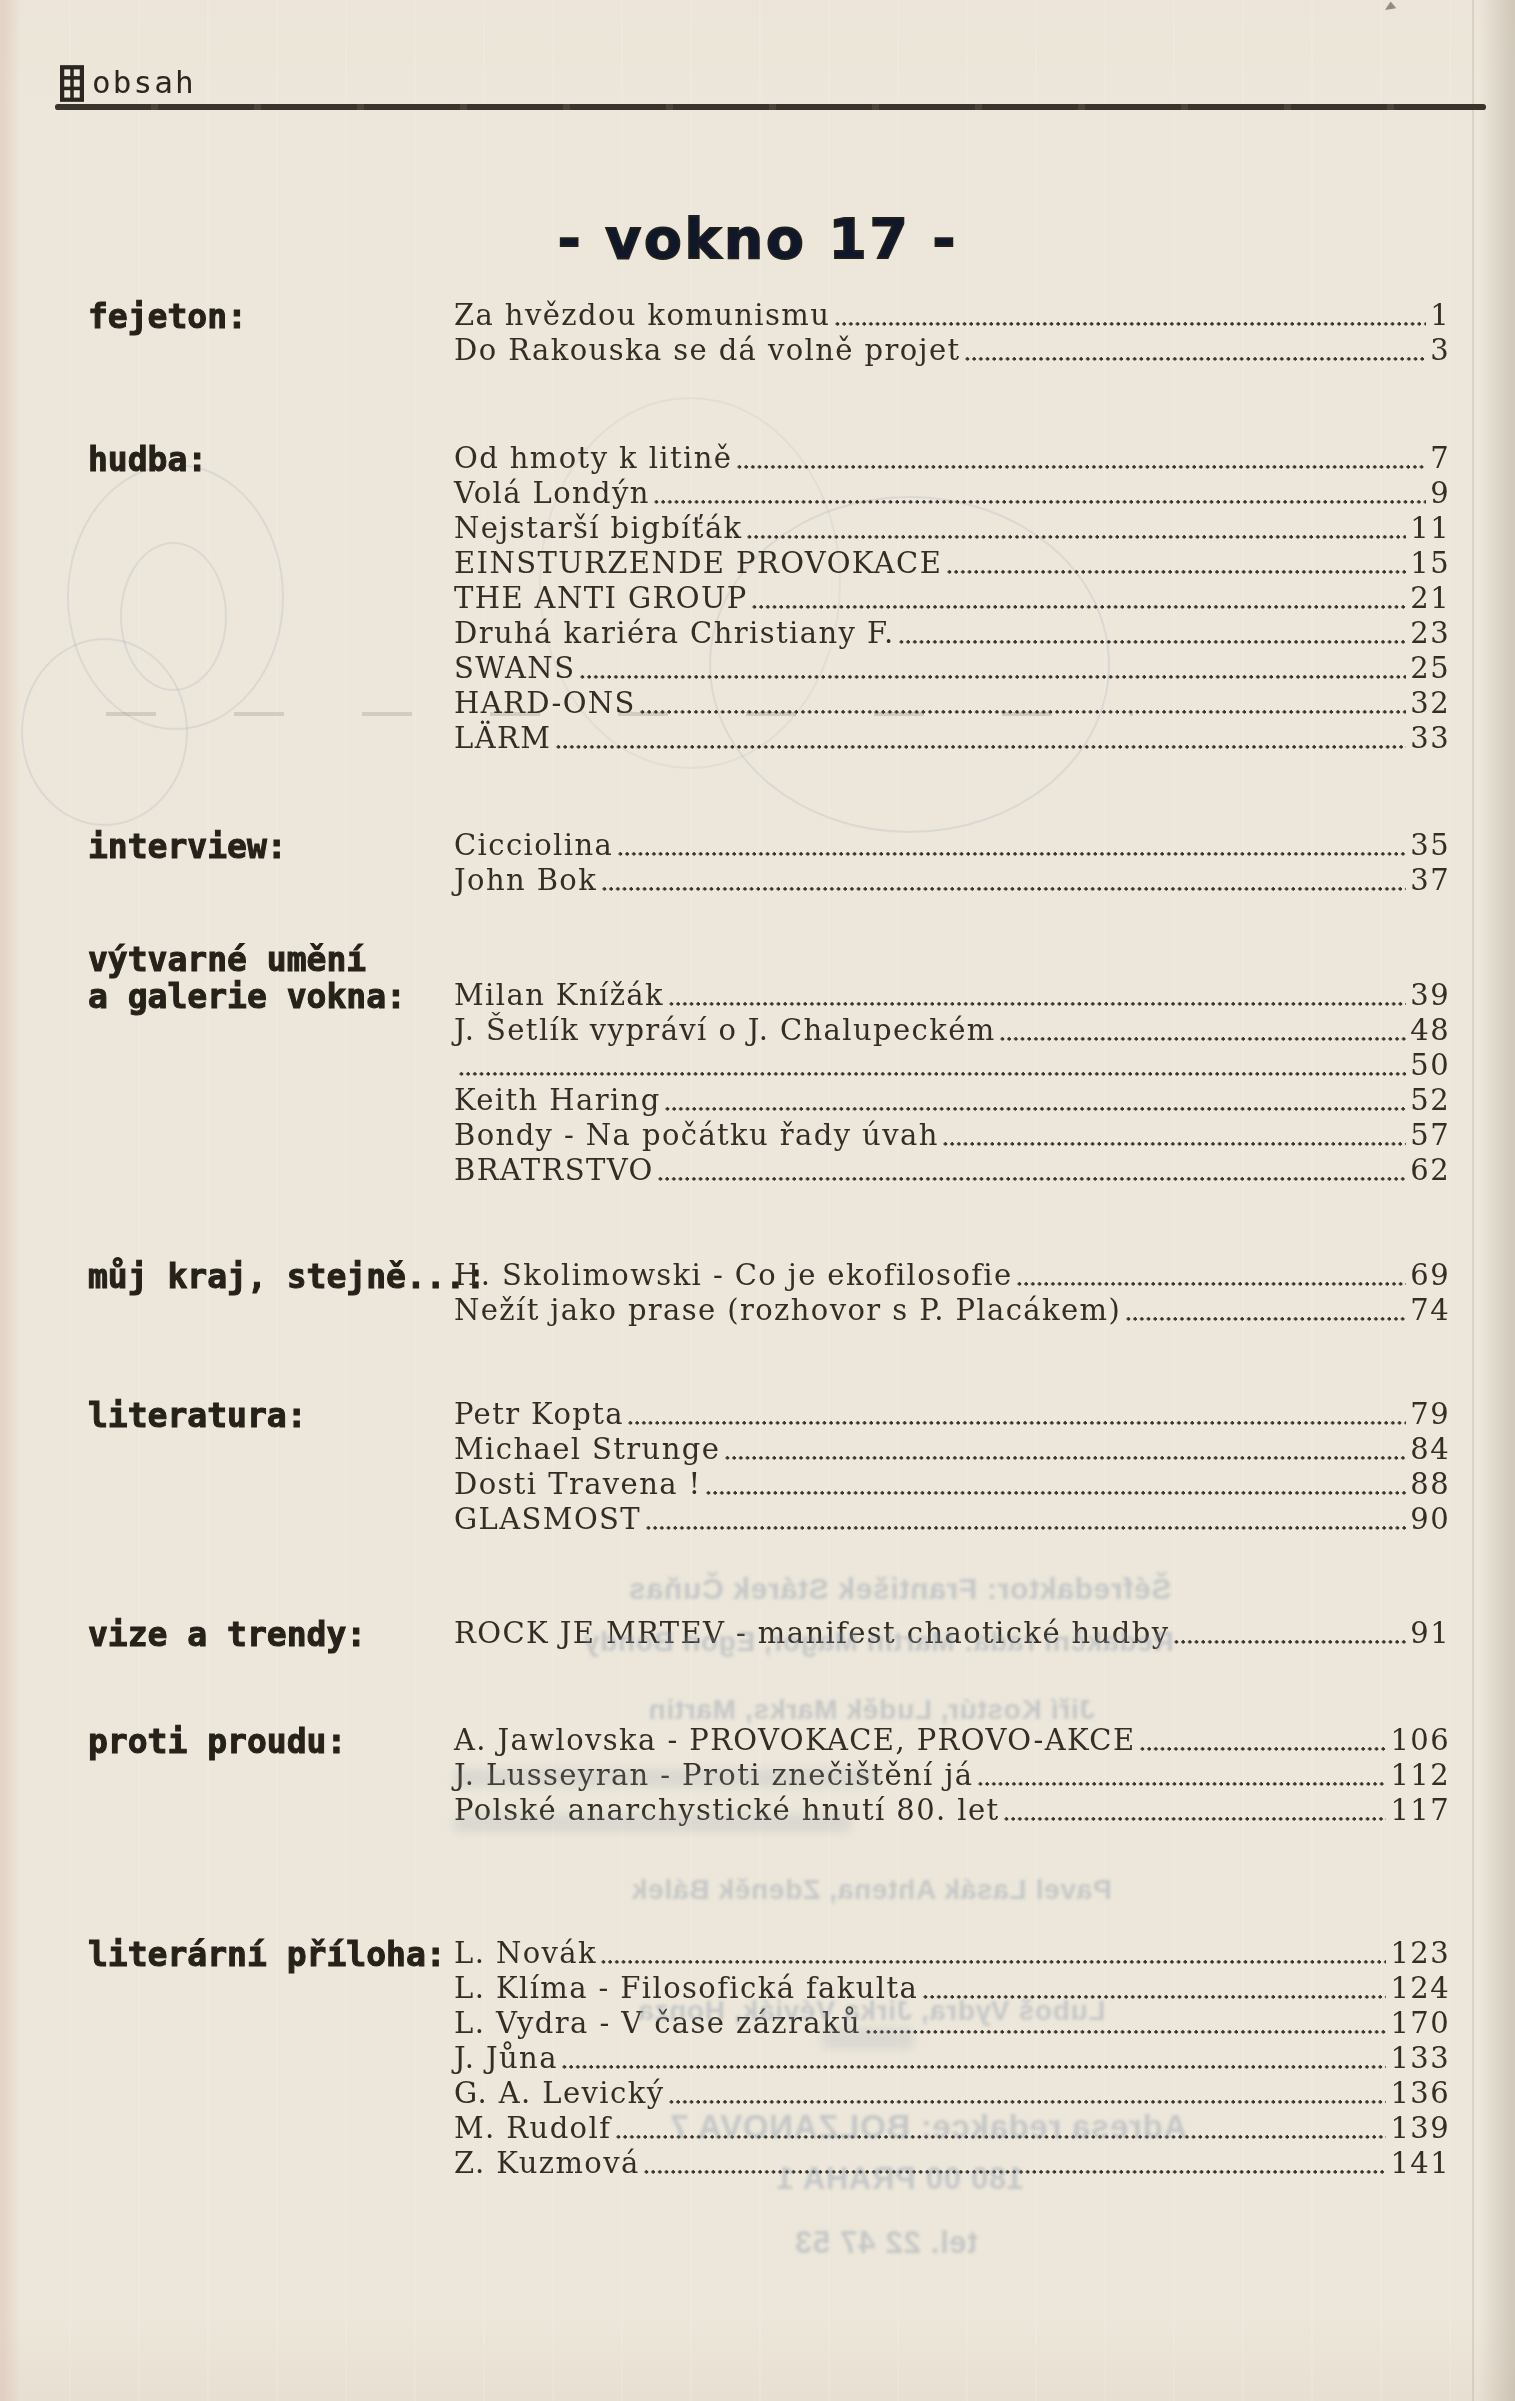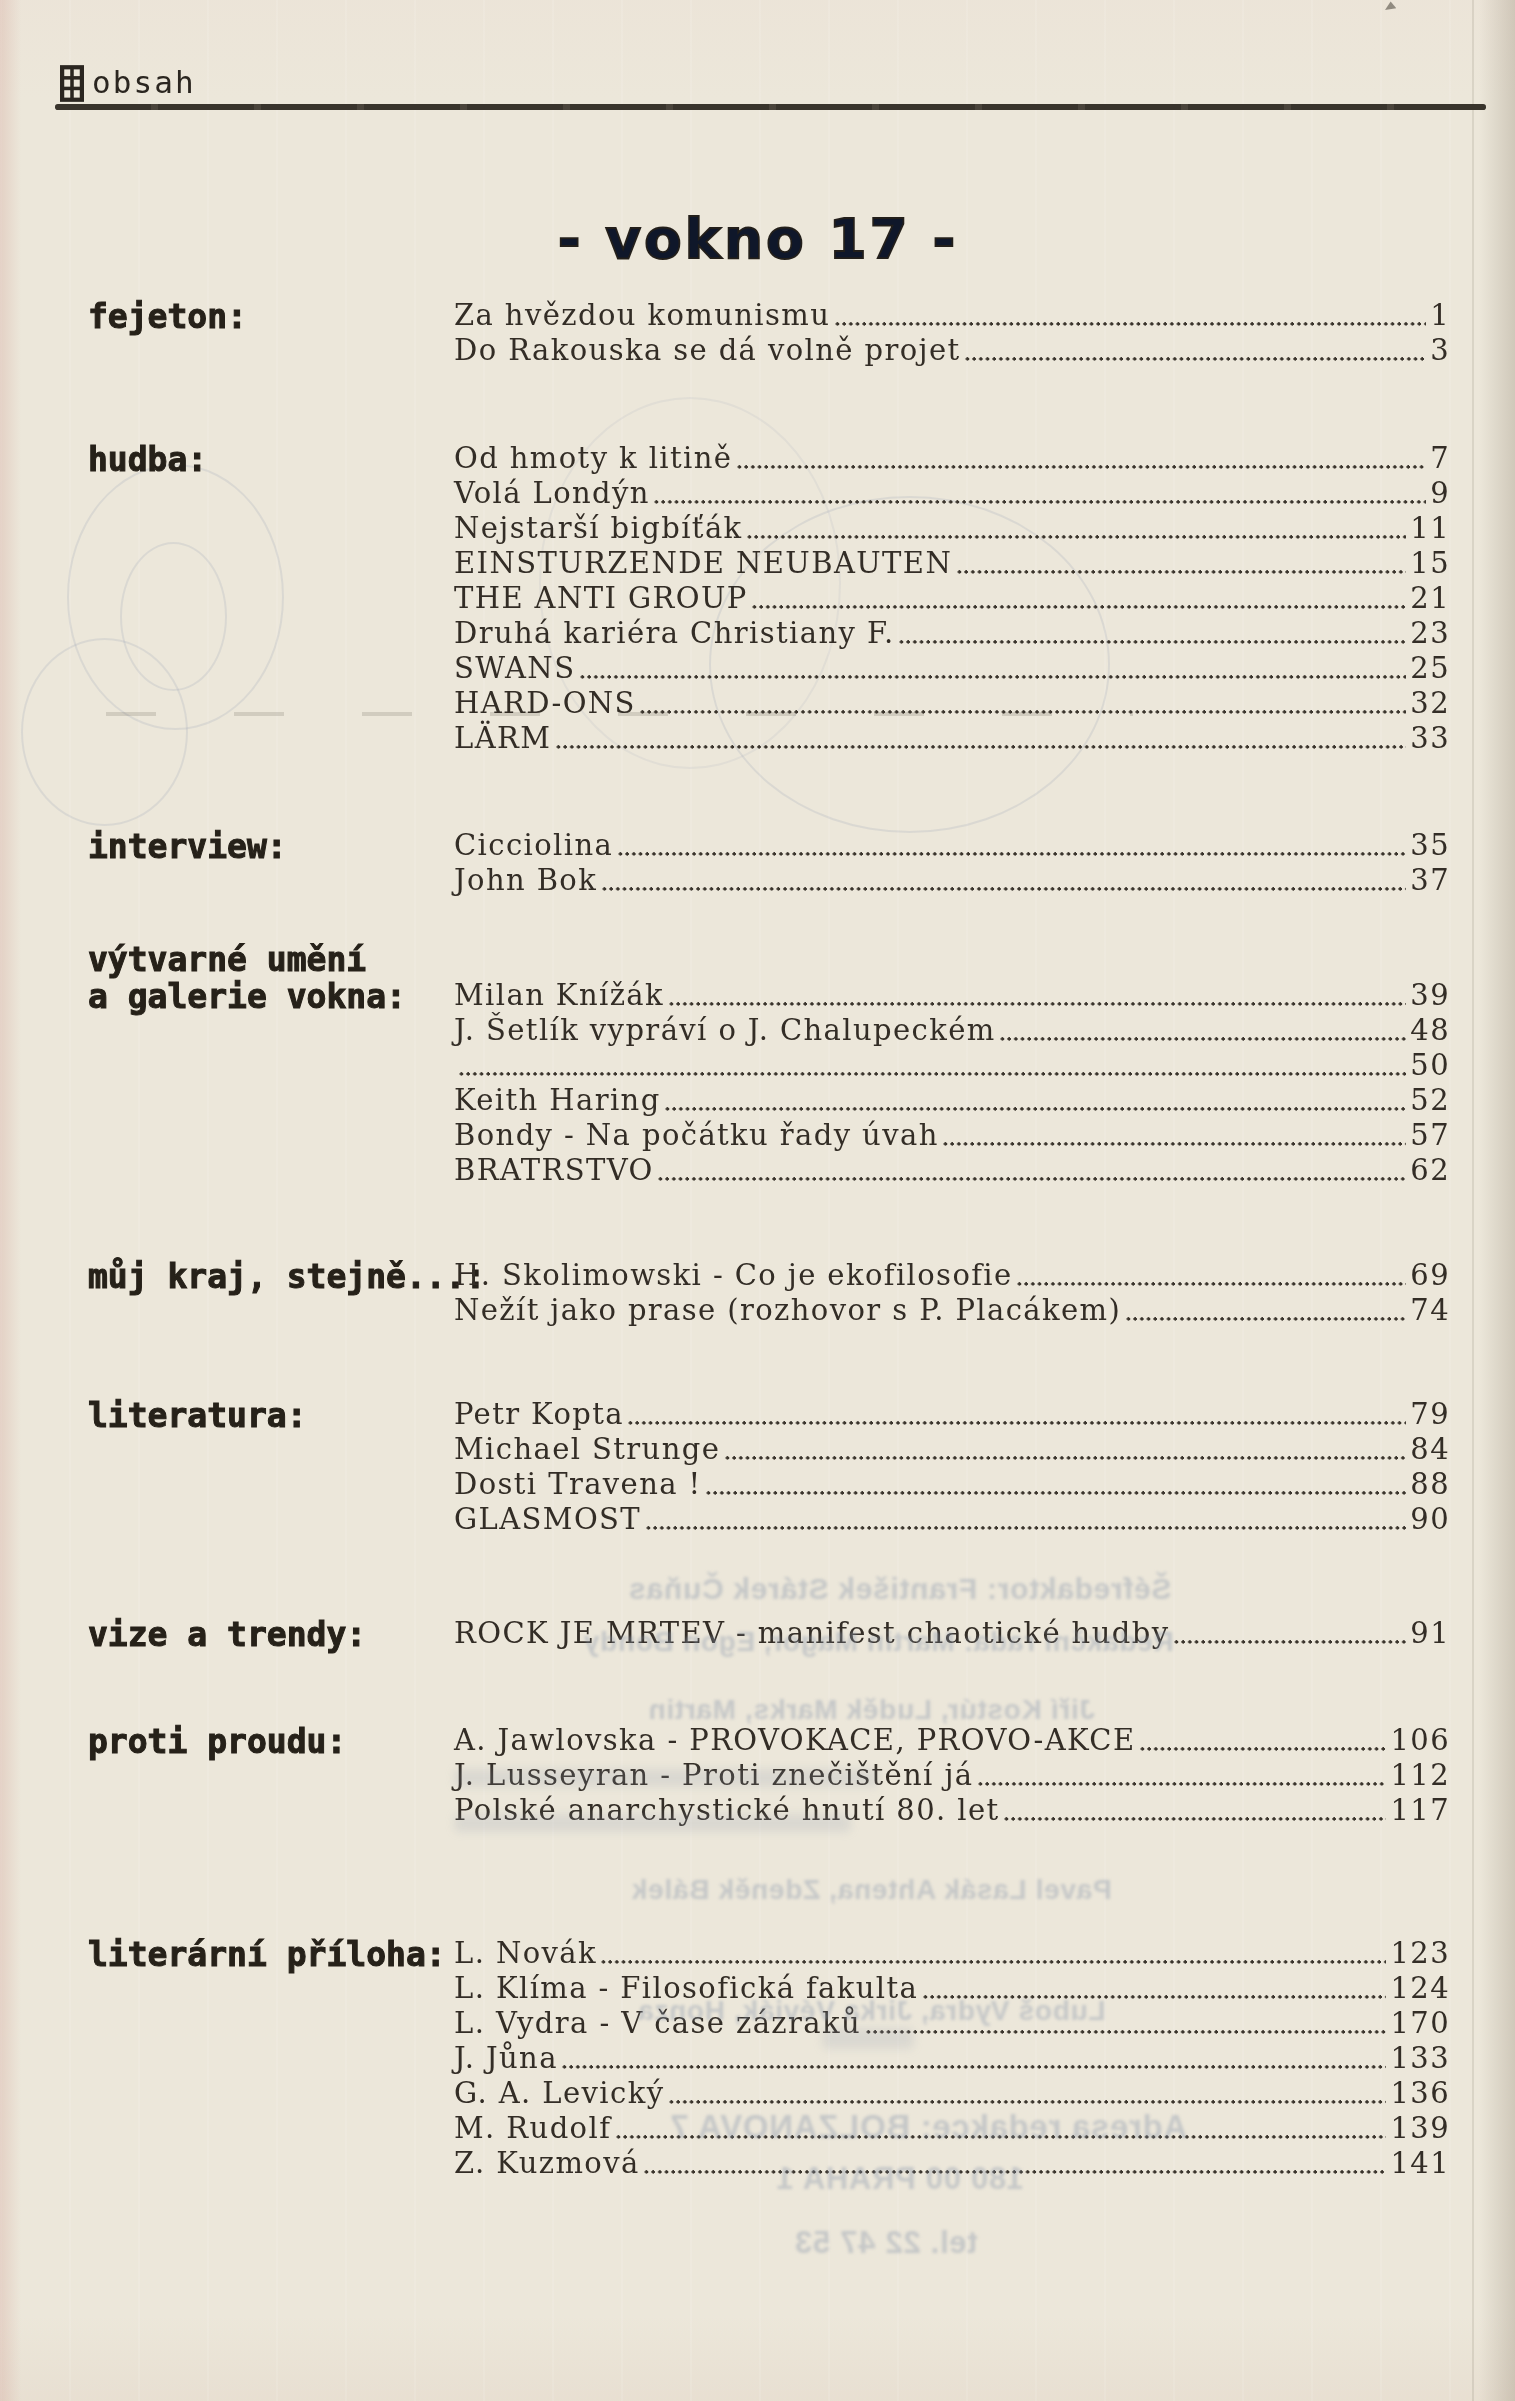--- a/index.html
+++ b/index.html
@@ -122,21 +122,21 @@
             <span class="etitle">Volá Londýn</span>
             <span class="leader"></span>
             <span class="epage">9</span>
           </div>
           <div class="entry">
             <span class="etitle">Nejstarší bigbíťák</span>
             <span class="leader"></span>
             <span class="epage">11</span>
           </div>
           <div class="entry">
-            <span class="etitle">EINSTURZENDE NEUBAUTEN</span>
+            <span class="etitle">EINSTURZENDE PROVOKACE</span>
             <span class="leader"></span>
             <span class="epage">15</span>
           </div>
           <div class="entry">
             <span class="etitle">THE ANTI GROUP</span>
             <span class="leader"></span>
             <span class="epage">21</span>
           </div>
           <div class="entry">
             <span class="etitle">Druhá kariéra Christiany F. </span>

